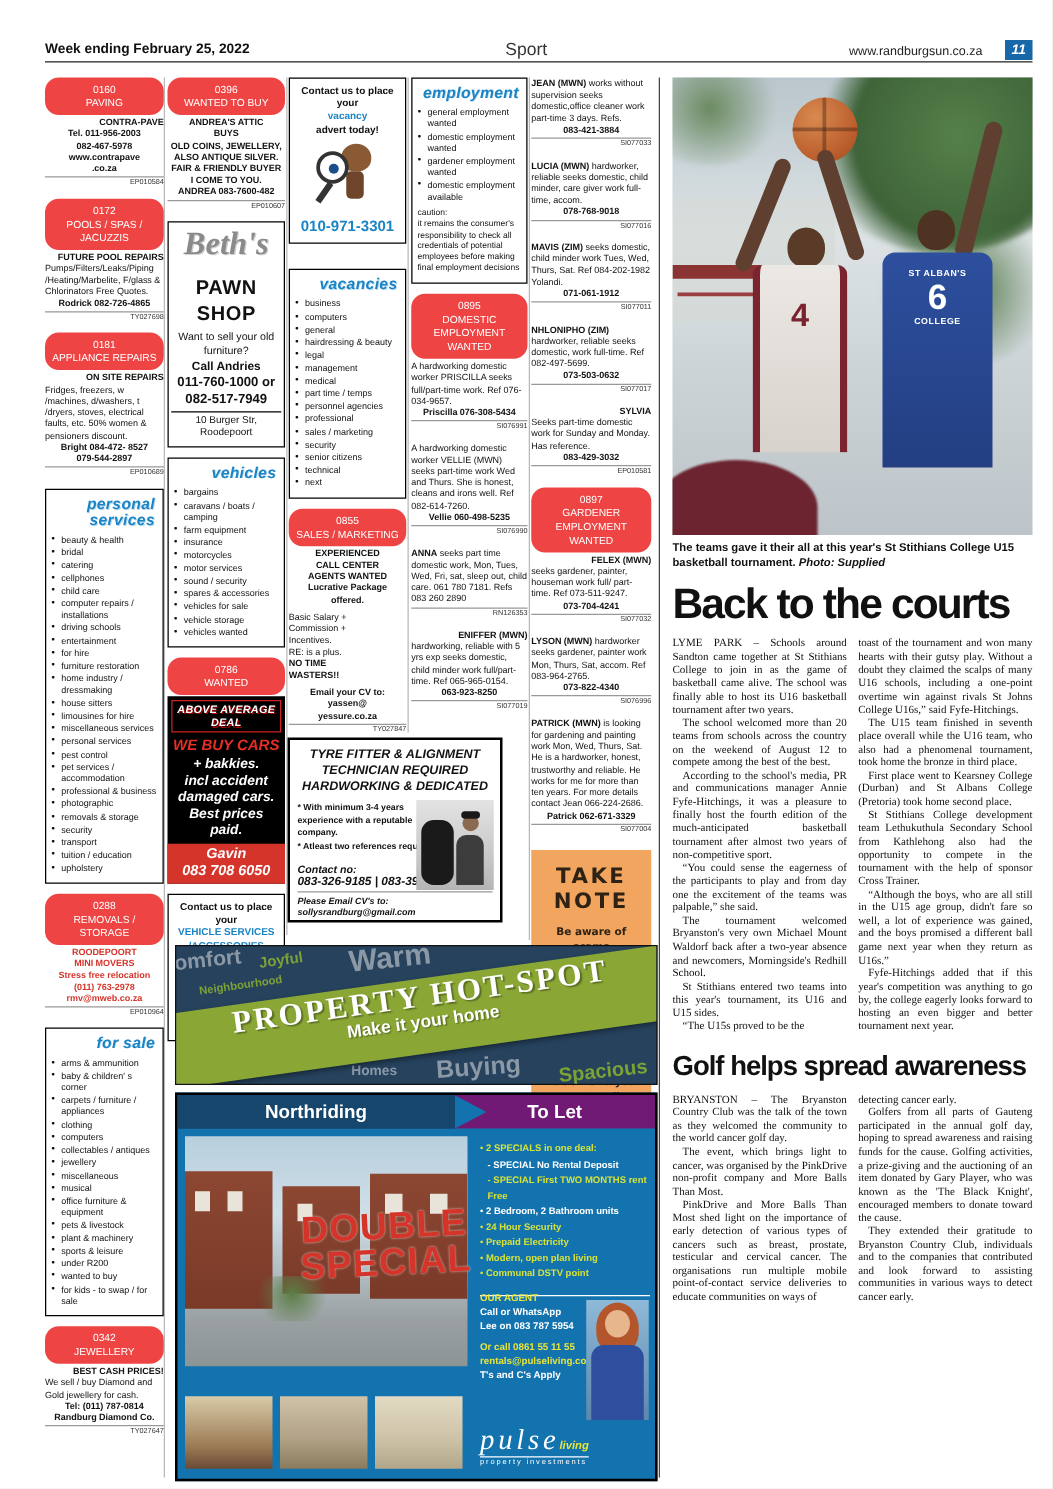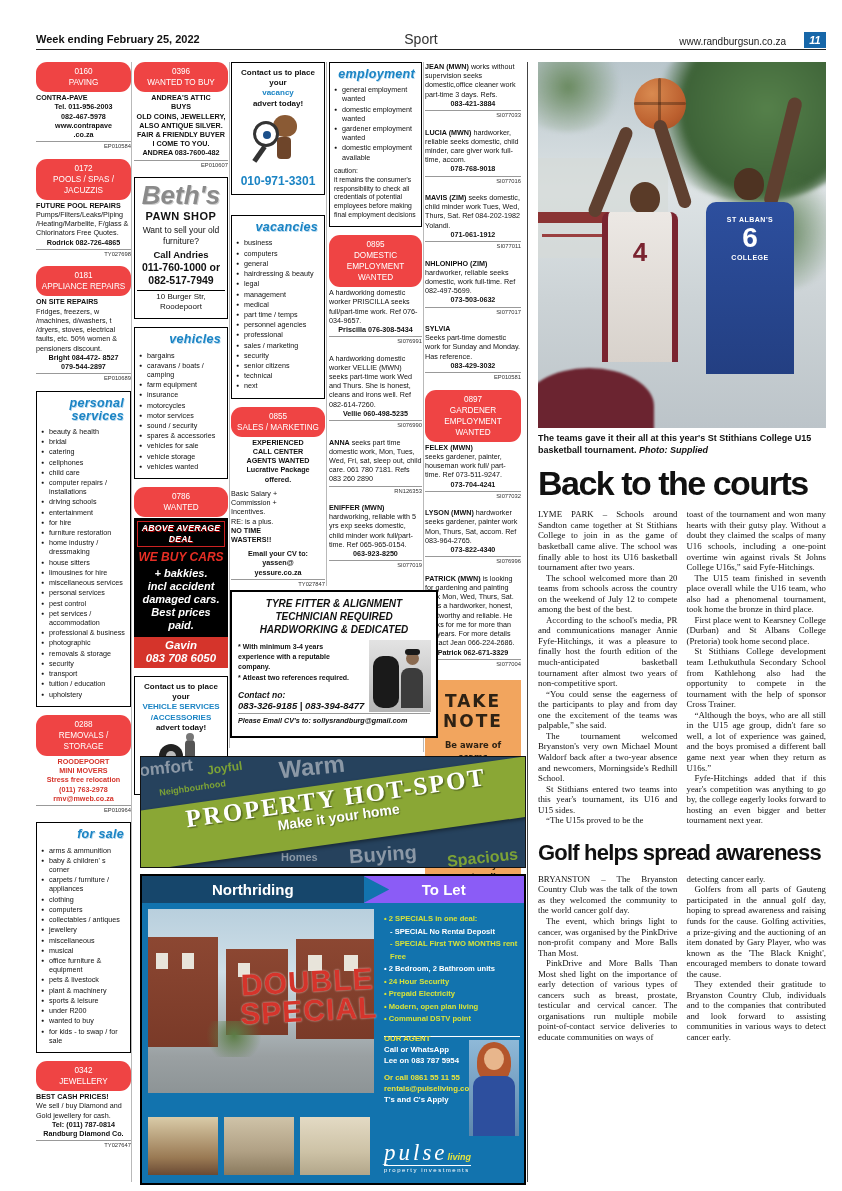--- a/index.html
+++ b/index.html
@@ -34,42 +34,42 @@
   .c4 { left:329px; width:93px; }
   .c5 { left:425px; width:96px; }
   .col > :first-child { margin-top:0; }
 
   .cat {
     background:#ef4444; color:#fff; font-weight:normal; text-align:center;
     font-size:8.2px; line-height:1.35; padding:4px 2px; border-radius:11px;
     white-space:pre-line; margin:8px 0 1px;
   }
   .ad { margin-bottom:8px; }
-  .ad-title { font-weight:bold; text-align:left; }
+  .ad-title { font-weight:bold; text-align:right; }
   .ad-body { margin:0; }
   .ad-center { text-align:center; font-weight:bold; }
   .ad-phone { font-weight:bold; text-align:center; white-space:pre-line; }
   .ad-ref { text-align:right; font-size:5.8px; color:#333; border-top:1px solid #999; margin-top:2px; padding-top:1px; }
   .red { color:#d5342b; }
 
   .lbox { border:1.5px solid #000; padding:3px 4px 6px; background:#fff; margin-bottom:8px; }
   .lbox-title {
     text-align:right; color:#1b84c4; font-weight:bold; font-style:italic;
     font-size:12.5px; line-height:1.05; letter-spacing:.3px; margin:2px 2px 4px 0;
     text-shadow:.7px .7px 0 #b9daef; white-space:pre-line;
   }
   .lbox ul { list-style:none; }
   .lbox li { position:relative; padding-left:8px; margin-bottom:1px; }
   .lbox li::before { content:"●"; position:absolute; left:0; top:1px; font-size:5px; }
   .lbox-caution { margin-top:5px; font-size:6.8px; line-height:1.3; }
 
   
   .beths { border:1.5px solid #000; padding:4px 2px 6px; text-align:center; margin-bottom:8px; }
-  .beths-logo { font-family:Liberation Sans, sans-serif; font-style:italic; font-weight:bold; font-size:26px; color:#8a8a8a; line-height:1; text-shadow:1px 1px 0 #cfcfcf; }
-  .beths-name { font-size:11px; font-weight:bold; letter-spacing:.5px; margin-top:1px;text-align:center; }
+  .beths-logo { font-family:Liberation Serif, serif; font-style:italic; font-weight:bold; font-size:26px; color:#8a8a8a; line-height:1; text-shadow:1px 1px 0 #cfcfcf; }
+  .beths-name { font-size:16px; font-weight:bold; letter-spacing:.5px; margin-top:13px;text-align:center; }
   .beths-l1 { font-size:8.5px; margin-top:2px; }
   .beths-l2 { font-size:9.5px; font-weight:bold; margin-top:2px; }
   .beths-tel { font-size:10.5px; font-weight:bold; }
   .beths-addr { font-size:8px; border-top:1px solid #000; margin-top:2px; padding-top:1px; }
 
   
   .wbc { background:#000; color:#fff; text-align:center; padding:3px 3px 0; margin-bottom:8px; }
   .wbc-banner { font-weight:bold; font-size:8.6px; font-style:italic; letter-spacing:.3px; border:1px solid #c22; padding:1px 0; text-shadow:1px 1px 0 #a00; }
   .wbc-head { color:#e62e24; font-weight:bold; font-style:italic; font-size:12px; margin-top:3px; }
   .wbc-body { font-style:italic; font-weight:bold; font-size:11px; line-height:1.2; white-space:pre-line; margin-top:1px; }
@@ -91,21 +91,21 @@
   .tyre-mascot .tm-hub { position:absolute; left:7px; top:15px; width:10px; height:10px; background:#bbb; border-radius:50%; }
   .tyre-mascot .tm-man { position:absolute; right:8px; top:4px; width:10px; height:26px; background:#555; border-radius:4px 4px 0 0; }
   .tyre-mascot .tm-head { position:absolute; right:9px; top:-3px; width:8px; height:8px; background:#777; border-radius:50%; }
 
   
   .take-note { background:#f2a55e; padding:12px 5px 14px; text-align:center; color:#2e2214; font-family:"DejaVu Sans", sans-serif; margin-top:12px; }
   .tn-title { font-size:17px; font-weight:bold; letter-spacing:2px; white-space:pre-line; line-height:1.15; }
   .tn-p { font-size:8.4px; font-weight:bold; white-space:pre-line; margin-top:9px; line-height:1.35; }
 
   
-  .tyre-ad { position:absolute; left:230px; top:590px; width:208px; height:148px; background:#fff; border:2px solid #000; z-index:3; padding:5px 6px; }
+  .tyre-ad { position:absolute; left:230px; top:590px; width:172px; height:148px; background:#fff; border:2px solid #000; z-index:3; padding:5px 6px; }
   .ta-title { font-weight:bold; font-style:italic; font-size:10px; text-align:center; line-height:1.3; white-space:pre-line; }
   .ta-bullets { font-size:7px; font-weight:bold; margin-top:6px; width:112px; line-height:1.4; }
   .ta-b { margin-bottom:2px; }
   .ta-contact { font-weight:bold; font-style:italic; font-size:8.5px; margin-top:7px; }
   .ta-phones { font-weight:bold; font-style:italic; font-size:9.5px; }
   .ta-email { font-weight:bold; font-style:italic; font-size:7.2px; margin-top:2px; border-top:1px solid #999; padding-top:2px; }
   .ta-photo { position:absolute; right:5px; top:48px; width:62px; height:72px; background:linear-gradient(180deg,#e3e3e3,#c9c9c9 60%,#b5b5b5); overflow:hidden; }
   .ta-tyre { position:absolute; left:4px; bottom:4px; width:26px; height:52px; background:#1a1a1a; border-radius:10px; }
   .ta-man { position:absolute; right:8px; bottom:4px; width:22px; height:40px; background:#3c3c3c; border-radius:8px 8px 0 0; }
   .ta-man-head { position:absolute; right:12px; top:12px; width:13px; height:13px; background:#8a6a50; border-radius:50%; }
@@ -161,21 +161,21 @@
   .pw6 { left:208px; top:86px; font-size:20px; transform:rotate(-4deg); }
   .pw7 { left:306px; top:92px; font-size:16px; color:#7ca236; transform:rotate(-6deg); }
   .pband { position:absolute; left:-18px; top:26px; width:430px; height:60px; background:#8aa735; transform:rotate(-8deg); text-align:center; color:#fff; box-shadow:0 2px 4px rgba(0,0,0,.4); }
   .pband-title { font-family:"Liberation Serif", serif; font-size:25px; font-weight:bold; letter-spacing:2px; line-height:1.2; text-shadow:1.5px 1.5px 1px rgba(0,0,0,.35); }
   .pband-sub { font-size:14px; font-weight:bold; margin-top:-4px; text-shadow:1px 1px 1px rgba(0,0,0,.35); }
 
   
   .nr { position:absolute; left:140px; top:874px; width:386px; height:311px; border:2px solid #000; background:#1273ae; z-index:2; overflow:hidden; }
   .nr-head { display:flex; height:27px; }
   .nr-head-left { width:58%; background:#16466b; color:#fff; font-weight:bold; font-size:15px; display:flex; align-items:center; justify-content:center; }
-  .nr-head-right { width:42%; background:#8b5cf6; color:#fff; font-weight:bold; font-size:15px; display:flex; align-items:center; justify-content:center; clip-path:polygon(0 0,100% 0,100% 100%,0 100%,16% 50%); }
+  .nr-head-right { width:42%; background:#701a75; color:#fff; font-weight:bold; font-size:15px; display:flex; align-items:center; justify-content:center; clip-path:polygon(0 0,100% 0,100% 100%,0 100%,16% 50%); }
   .nr-photo { position:absolute; left:6px; top:33px; width:226px; height:184px; background:linear-gradient(180deg,#b8cfdd 0%,#cfdfe8 34%,#9aa0a2 80%,#8d9496 100%); overflow:hidden; }
   .nr-b { position:absolute; background:linear-gradient(180deg,#8c4732,#7a3a28); }
   .nr-b1 { left:0; top:28px; width:70px; height:110px; }
   .nr-b2 { left:78px; top:40px; width:62px; height:86px; }
   .nr-b3 { left:148px; top:30px; width:78px; height:100px; }
   .nr-w { position:absolute; background:#e8e4da; }
   .nr-shrub { position:absolute; left:56px; top:112px; width:60px; height:36px; background:radial-gradient(circle at 50% 40%, #5c7d46, rgba(92,125,70,0) 75%); }
   .double-special { position:absolute; left:96px; top:92px; width:140px; font-size:30px; font-weight:bold; color:#d5342b; transform:rotate(-3deg); line-height:.95; letter-spacing:1px; text-align:center; white-space:pre-line; text-shadow:0 0 2px rgba(255,255,255,.7); }
   .nr-list { position:absolute; left:242px; top:37px; width:140px; font-size:7.6px; font-weight:bold; line-height:1.65; list-style:none; }
   .nr-list li { color:#d6e23a; }
@@ -606,21 +606,21 @@
           <div class="jbot">COLLEGE</div>
         </div>
       </div>
       <div class="ph-fg"></div>
     </div>
     <p class="photo-caption"><span>The teams gave it their all at this year's St Stithians College U15 basketball tournament.</span> <i>Photo: Supplied</i></p>
     <h1 class="headline1">Back to the courts</h1>
     <div class="art-cols">
       <div class="art-col">
           <p>LYME PARK – Schools around Sandton came together at St Stithians College to join in as the game of basketball came alive. The school was finally able to host its U16 basketball tournament after two years.</p>
-          <p>The school welcomed more than 20 teams from schools across the country on the weekend of July 12 to compete among the best of the best.</p>
+          <p>The school welcomed more than 20 teams from schools across the country on the weekend of August 12 to compete among the best of the best.</p>
           <p>According to the school's media, PR and communications manager Annie Fyfe-Hitchings, it was a pleasure to finally host the fourth edition of the much-anticipated basketball tournament after almost two years of non-competitive sport.</p>
           <p>“You could sense the eagerness of the participants to play and from day one the excitement of the teams was palpable,” she said.</p>
           <p>The tournament welcomed Bryanston's very own Michael Mount Waldorf back after a two-year absence and newcomers, Morningside's Redhill School.</p>
           <p>St Stithians entered two teams into this year's tournament, its U16 and U15 sides.</p>
           <p>“The U15s proved to be the</p>
         </div>
       <div class="art-col">
           <p>toast of the tournament and won many hearts with their gutsy play. Without a doubt they claimed the scalps of many U16 schools, including a one-point overtime win against rivals St Johns College U16s,” said Fyfe-Hitchings.</p>
           <p>The U15 team finished in seventh place overall while the U16 team, who also had a phenomenal tournament, took home the bronze in third place.</p>
           <p>First place went to Kearsney College (Durban) and St Albans College (Pretoria) took home second place.</p>

